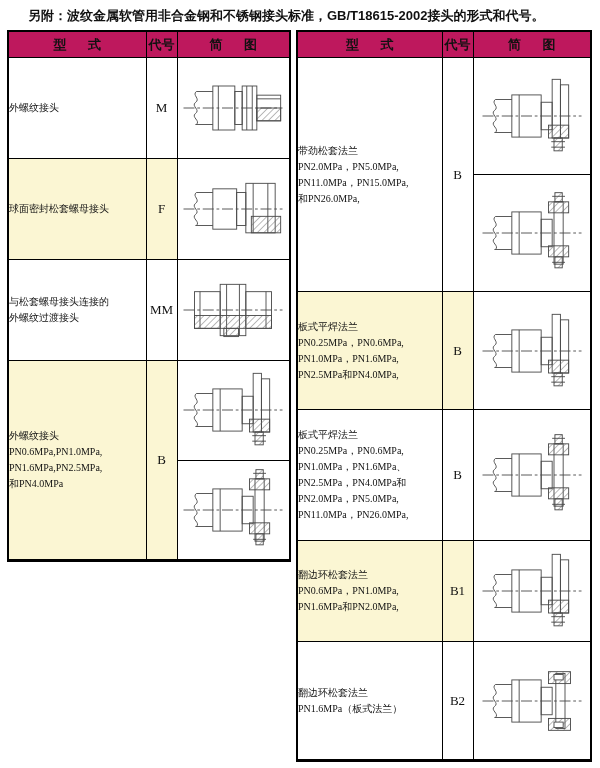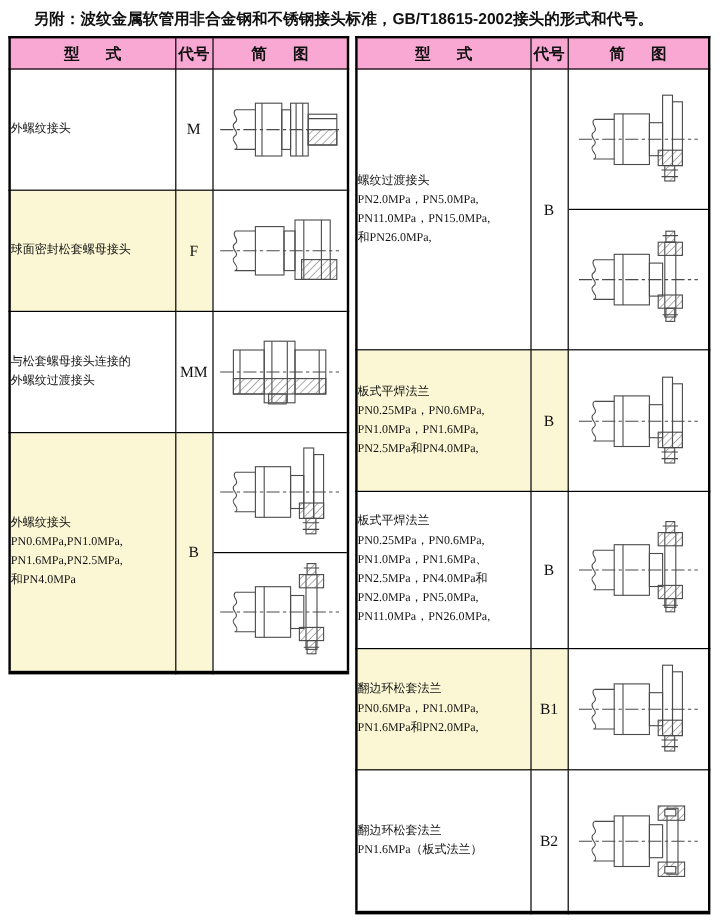--- a/index.html
+++ b/index.html
@@ -2,21 +2,21 @@
 <html><head>
 <meta charset="utf-8">
 <style>
   html,body{margin:0;padding:0;width:600px;height:768px;background:#ffffff;overflow:hidden;}
   body{font-family:"Liberation Sans",sans-serif;color:#111;}
   .intro{font-size:13px;font-weight:bold;padding:7px 6px 5px 8px;letter-spacing:0;margin-left:20px;}
   .tables{display:flex;gap:5px;padding:0 7px;align-items:flex-start;}
   table.tbl{border-collapse:collapse;table-layout:fixed;background:#fff;
             border:2px solid #000;border-bottom-width:3px;}
   table.tbl th,table.tbl td{border:1px solid #000;padding:0;vertical-align:middle;}
-  th.hdr{background:#f9a8d4;font-size:13px;font-weight:bold;height:25px;
+  th.hdr{background:#be185d;font-size:13px;font-weight:bold;height:25px;
          white-space:pre;text-align:center;}
   td.type-cell{font-size:10px;padding:4px 5px 4px 8px;white-space:pre-line;
                line-height:1.6;font-family:"Liberation Serif","Liberation Sans",serif;}
   td.code-cell{font-size:13px;text-align:center;
                font-family:"Liberation Serif",serif;}
   td.diagram-cell{background:#fff;}
   tr.hl td.type-cell,tr.hl td.code-cell{background:#fbf6d3;}
   .diag-stack{display:flex;flex-direction:column;height:100%;}
   .diag-sub{flex:1;display:flex;align-items:center;justify-content:center;overflow:hidden;}
   .diag-sub + .diag-sub{border-top:1px solid #000;}
@@ -182,21 +182,21 @@
       </colgroup>
     <thead>
       <tr>
         <th class="hdr">型      式</th>
         <th class="hdr">代号</th>
         <th class="hdr">简      图</th>
       </tr>
     </thead>
     <tbody>
         <tr style="height: 233px;">
-          <td class="type-cell">螺纹过渡接头
+          <td class="type-cell">带劲松套法兰
 PN2.0MPa，PN5.0MPa,
 PN11.0MPa，PN15.0MPa,
 和PN26.0MPa,</td>
           <td class="code-cell">B</td>
           <td class="diagram-cell">
             <div class="diag-stack" style="height: 233px;">
               <div class="diag-sub">
                 <svg viewBox="0 0 112 96" width="104" height="88">
                   <line x1="2" y1="48" x2="110" y2="48" stroke="#4a4a4a" stroke-width="1" stroke-dasharray="12 3 3 3"></line>
                   <path d="M16,30 C11,34 21,38 15,42 C10,46 21,50 15,54 C10,58 21,62 16,66" fill="none" stroke="#4a4a4a" stroke-width="1"></path>

